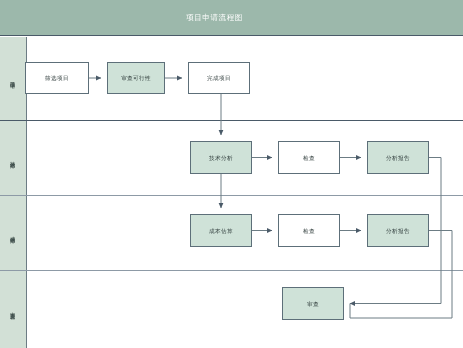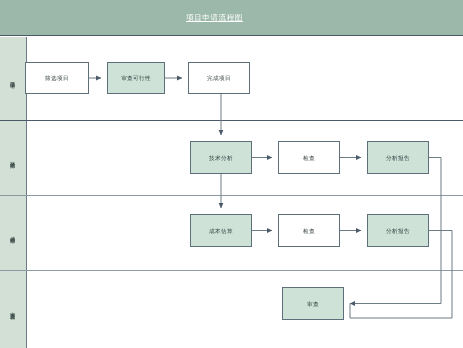--- a/index.html
+++ b/index.html
@@ -39,21 +39,20 @@
     top: 0;
     width: 429px;
     height: 36px;
     display: flex;
     align-items: center;
     justify-content: center;
     color: #ffffff;
     font-size: 7.5px;
     letter-spacing: 0.6px;
     white-space: nowrap;
-    text-decoration: underline;
   }
 
   
   .lane-col {
     position: absolute;
     left: 0;
     width: 26px;
     background: #d2e0d6;
     box-sizing: border-box;
   }

